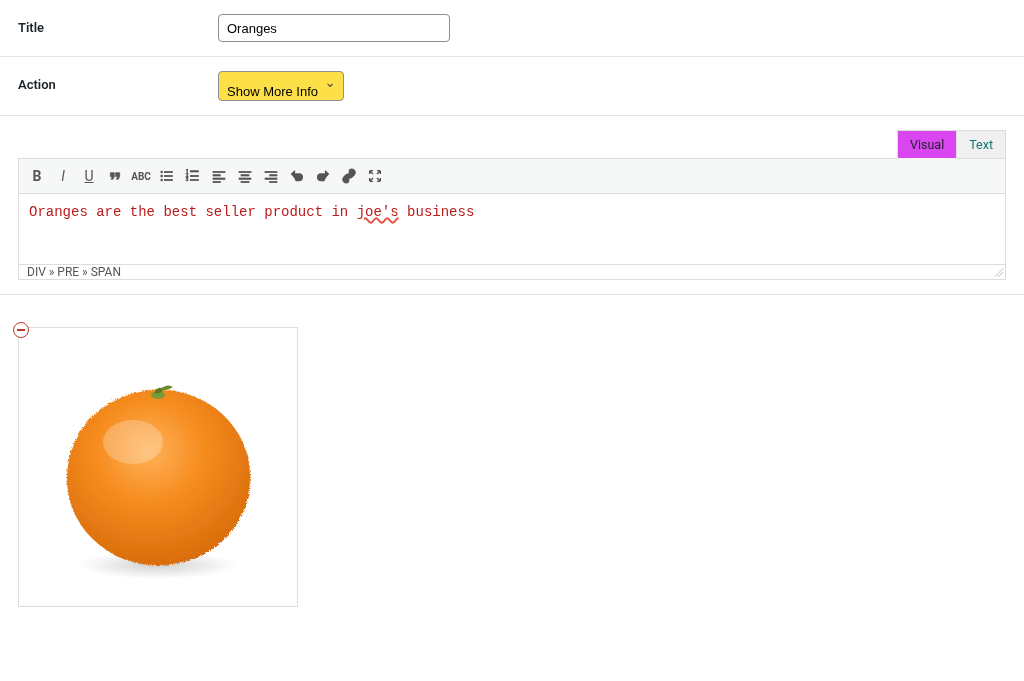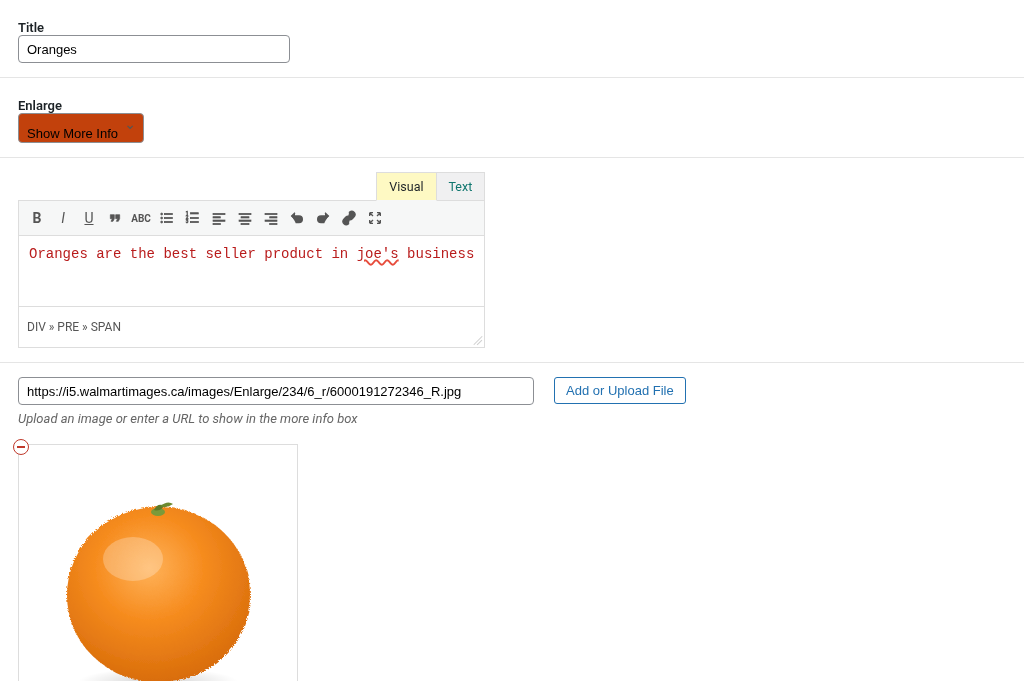--- a/index.html
+++ b/index.html
@@ -10,45 +10,44 @@
     font-size: 13px;
     color: #1d2327;
     background: #fff;
   }
   .form-table { width: 100%; }
   .form-row {
     display: flex;
     padding: 14px 18px;
     border-bottom: 1px solid #e5e5e5;
     align-items: flex-start;
-    flex-direction: column;
   }
   .form-label {
     width: 200px;
     font-weight: 600;
     font-size: 13px;
     padding-top: 6px;
     flex-shrink: 0;
   }
   .form-field { flex: 1; }
   .text-input {
-    width: 272px;
+    width: 232px;
     padding: 4px 8px;
     border: 1px solid #8c8f94;
     border-radius: 4px;
     font-size: 13px;
     height: 28px;
     background: #fff;
   }
   .select-input {
     padding: 12px 24px 3px 8px;
     border: 1px solid #8c8f94;
     border-radius: 4px;
     font-size: 13px;
-    background: #c2410c;
+    background: #fde047;
     height: 30px;
     appearance: none;
     position: relative;
   }
   .select-wrapper { position: relative; display: inline-block; }
   .select-wrapper::after {
     content: "⌄";
     position: absolute;
     right: 8px;
     top: 3px;
@@ -71,21 +70,21 @@
     padding: 6px 12px;
     font-size: 12.5px;
     border: 1px solid #ddd;
     background: #f0f0f1;
     color: #0f766e;
     cursor: pointer;
     margin-left: -1px;
     border-bottom: none;
   }
   .editor-tab.active {
-    background: #fef9c3;
+    background: #d946ef;
     color: #1d2327;
     border-bottom: 1px solid #f6f7f7;
     position: relative;
     z-index: 2;
   }
   .editor-toolbar {
     background: #f6f7f7;
     border-bottom: 1px solid #ddd;
     padding: 5px 6px;
     display: flex;
@@ -110,21 +109,21 @@
     font-size: 14px;
     color: #b91c1c;
     outline: none;
   }
   .spell-error {
     text-decoration: underline wavy #e74c3c;
     text-decoration-thickness: 1.5px;
   }
   .editor-path {
     border-top: 1px solid #ddd;
-    padding: 13px 8px;
+    padding: 0 8px;
     font-size: 12px;
     color: #555;
     background: #fff;
     position: relative;
   }
   .resize-handle {
     position: absolute;
     right: 2px;
     bottom: 2px;
     width: 12px;
@@ -212,21 +211,21 @@
 <div class="form-table">
 
   <div class="form-row">
     <div class="form-label">Title</div>
     <div class="form-field">
       <input type="text" class="text-input" value="Oranges" style="">
     </div>
   </div>
 
   <div class="form-row">
-    <div class="form-label">Enlarge</div>
+    <div class="form-label">Action</div>
     <div class="form-field">
       <span class="select-wrapper">
         <select class="select-input">
           <option>Show More Info</option>
         </select>
       </span>
     </div>
   </div>
 
   <div class="form-row">
@@ -324,27 +323,20 @@
         <div class="editor-path">
           <span>DIV » PRE » SPAN</span>
           <span class="resize-handle"></span>
         </div>
       </div>
     </div>
   </div>
 
   <div class="form-row no-border">
     <div class="form-field">
-      <div class="url-row">
-        <div class="url-col">
-          <input type="text" class="url-input" value="https://i5.walmartimages.ca/images/Enlarge/234/6_r/6000191272346_R.jpg" style="">
-          <div class="hint">Upload an image or enter a URL to show in the more info box</div>
-        </div>
-        <button class="upload-btn">Add or Upload File</button>
-      </div>
 
       <div class="preview-wrap">
         <span class="remove-badge"></span>
         <div class="preview-img">
           <svg class="orange-svg" viewBox="0 0 220 240">
             <defs>
               <radialGradient id="og" cx="45%" cy="35%" r="65%">
                 <stop offset="0%" stop-color="#ffb259"></stop>
                 <stop offset="45%" stop-color="#f68c1f"></stop>
                 <stop offset="100%" stop-color="#d96d0b"></stop>

